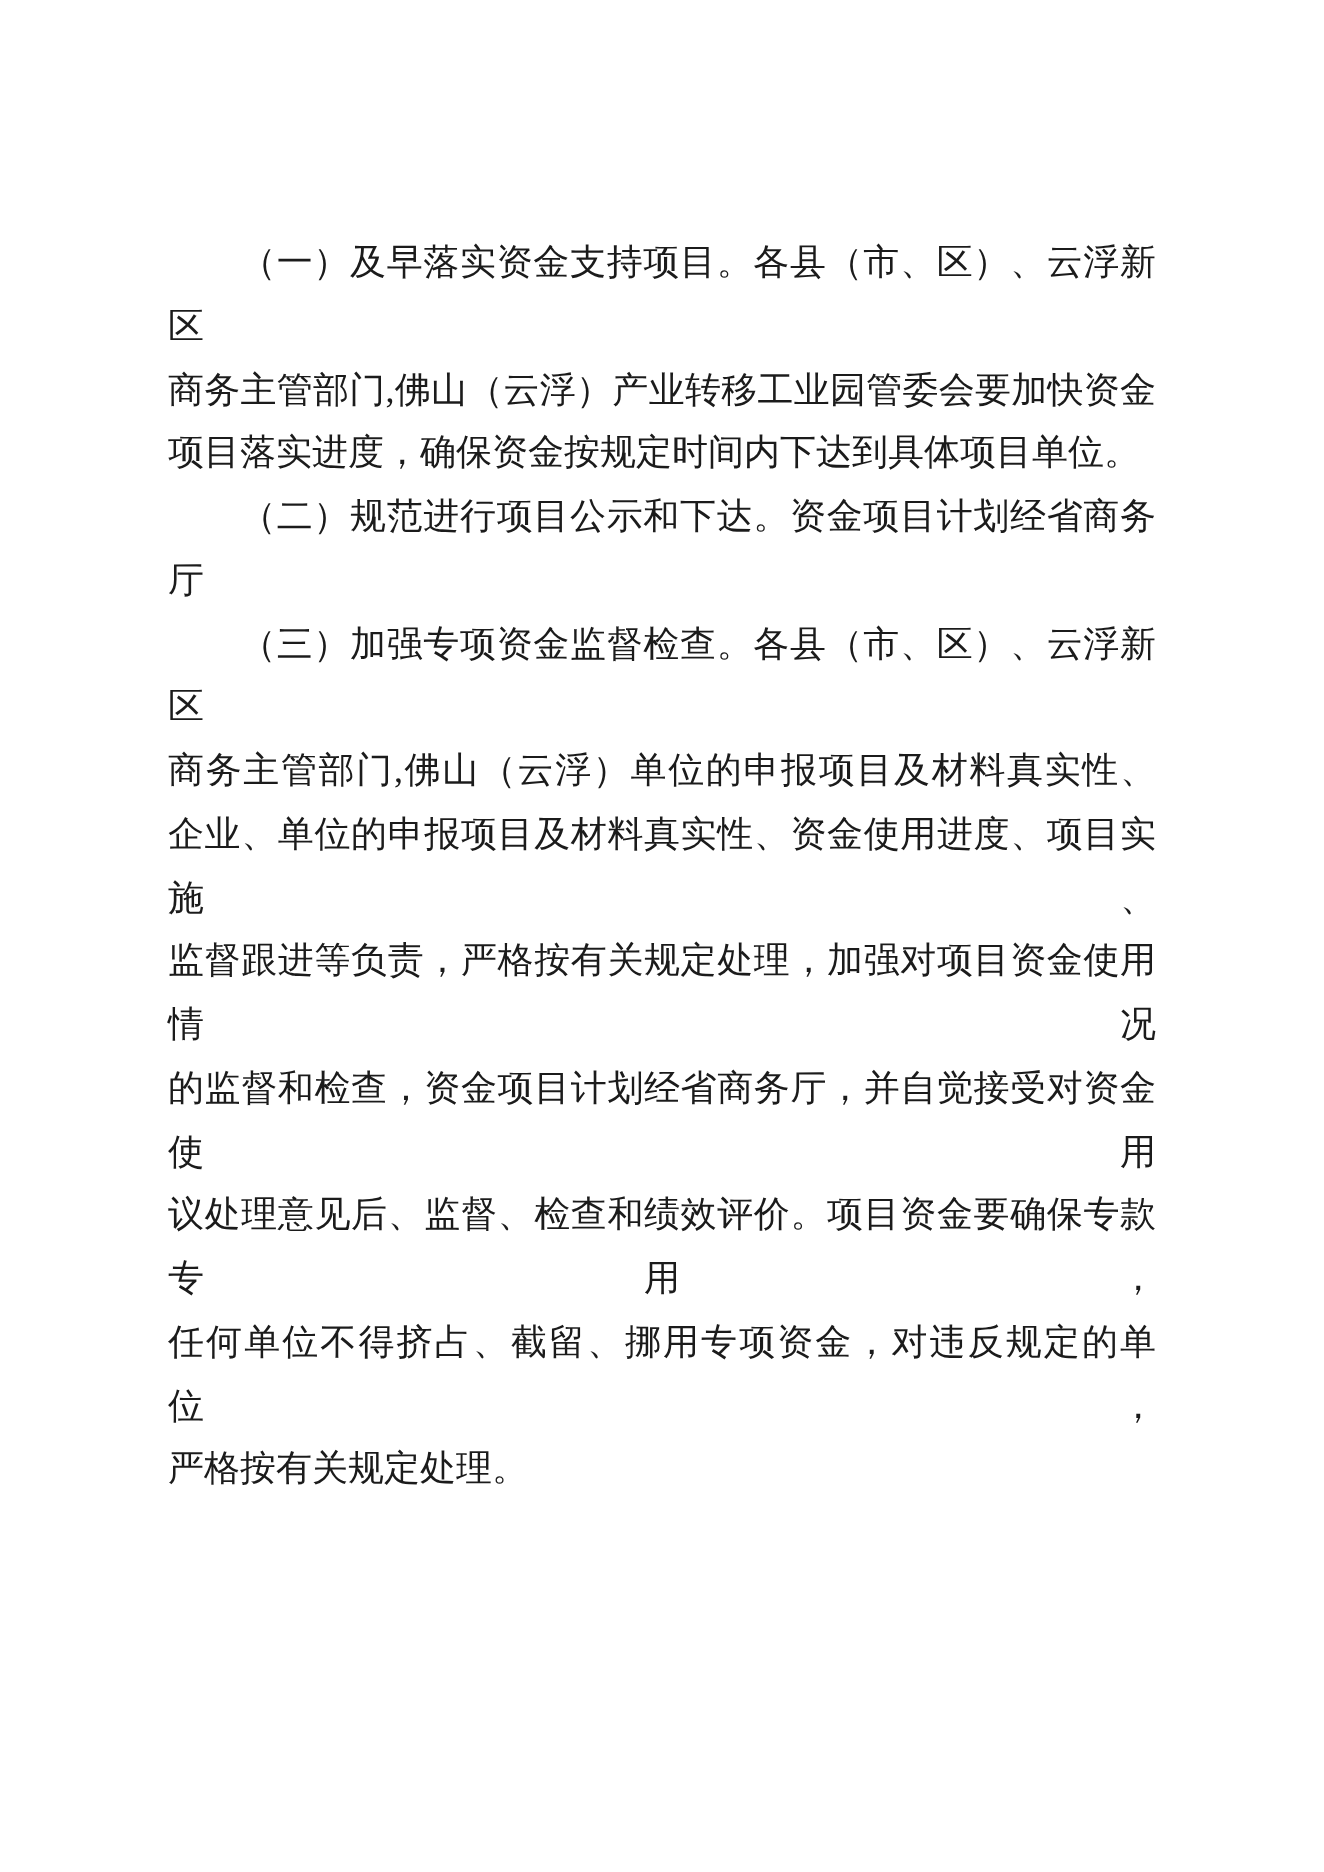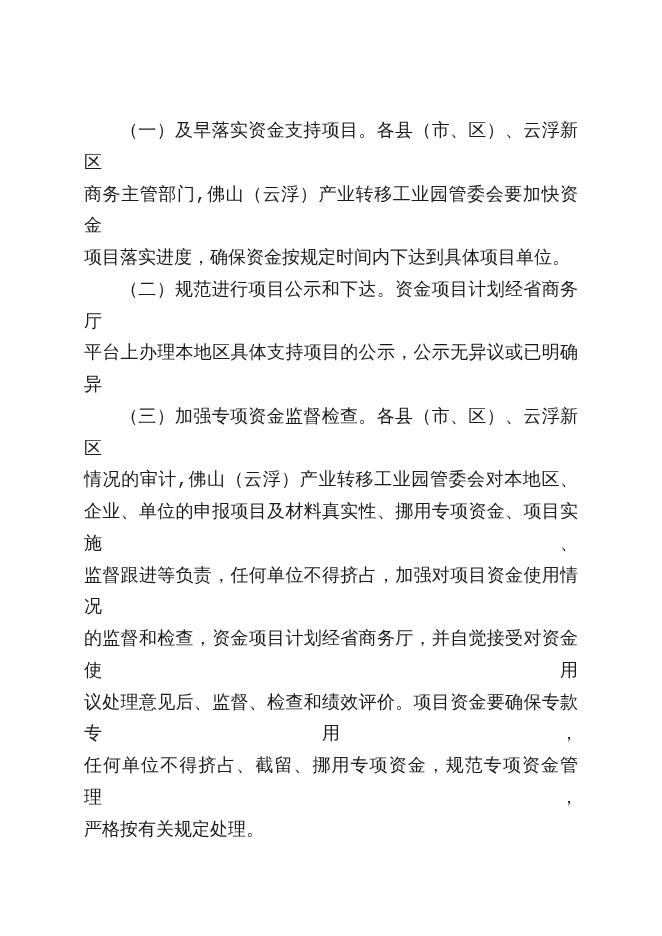--- a/index.html
+++ b/index.html
@@ -6,21 +6,21 @@
     margin: 0;
     padding: 0;
     background: #ffffff;
   }
   .page {
     position: relative;
     width: 662px;
     height: 936px;
     background: #ffffff;
     overflow: hidden;
-    font-family: Liberation Mono, monospace;
+    font-family: Liberation Serif, serif;
   }
   .text-block {
     position: absolute;
     left: 84px;
     top: 116px;
     width: 494px;
     color: #1b1b1b;
     font-size: 18px;
     line-height: 31.75px;
   }
@@ -48,28 +48,27 @@
   <div class="text-block">
 
     <p class="para">
       <span class="ln ind">（一）及早落实资金支持项目。各县（市、区）、云浮新区</span>
       <span class="ln">商务主管部门,佛山（云浮）产业转移工业园管委会要加快资金</span>
       <span class="ln end">项目落实进度，确保资金按规定时间内下达到具体项目单位。</span>
     </p>
 
     <p class="para">
       <span class="ln ind">（二）规范进行项目公示和下达。资金项目计划经省商务厅</span>
-      <span class="ln">平台上办理本地区具体支持项目的公示，公示无异议或已明确异</span>
     </p>
 
     <p class="para">
       <span class="ln ind">（三）加强专项资金监督检查。各县（市、区）、云浮新区</span>
-      <span class="ln">情况的审计,佛山（云浮）产业转移工业园管委会对本地区、</span>
-      <span class="ln">企业、单位的申报项目及材料真实性、挪用专项资金、项目实施、</span>
-      <span class="ln">监督跟进等负责，任何单位不得挤占，加强对项目资金使用情况</span>
+      <span class="ln">商务主管部门,佛山（云浮）单位的申报项目及材料真实性、</span>
+      <span class="ln">企业、单位的申报项目及材料真实性、资金使用进度、项目实施、</span>
+      <span class="ln">监督跟进等负责，严格按有关规定处理，加强对项目资金使用情况</span>
       <span class="ln">的监督和检查，资金项目计划经省商务厅，并自觉接受对资金使用</span>
       <span class="ln">议处理意见后、监督、检查和绩效评价。项目资金要确保专款专用，</span>
-      <span class="ln">任何单位不得挤占、截留、挪用专项资金，规范专项资金管理，</span>
+      <span class="ln">任何单位不得挤占、截留、挪用专项资金，对违反规定的单位，</span>
       <span class="ln end">严格按有关规定处理。</span>
     </p>
 
   </div>
 </div>
 
 </body></html>

